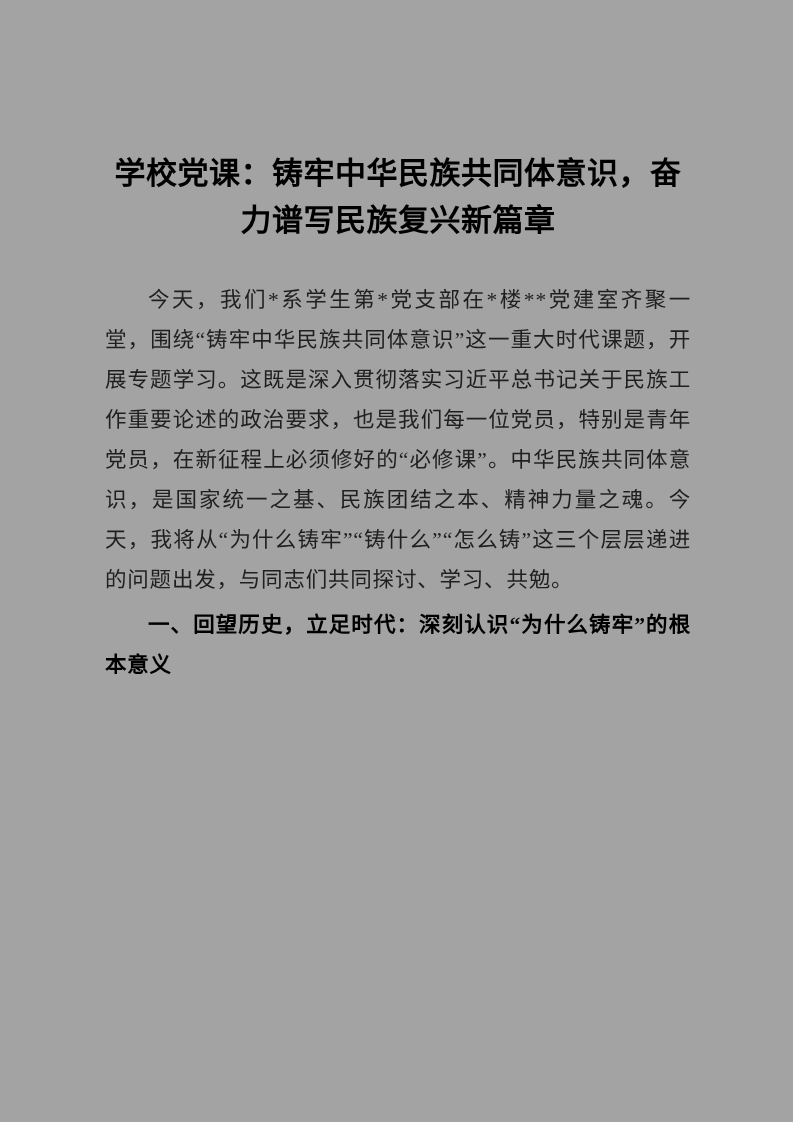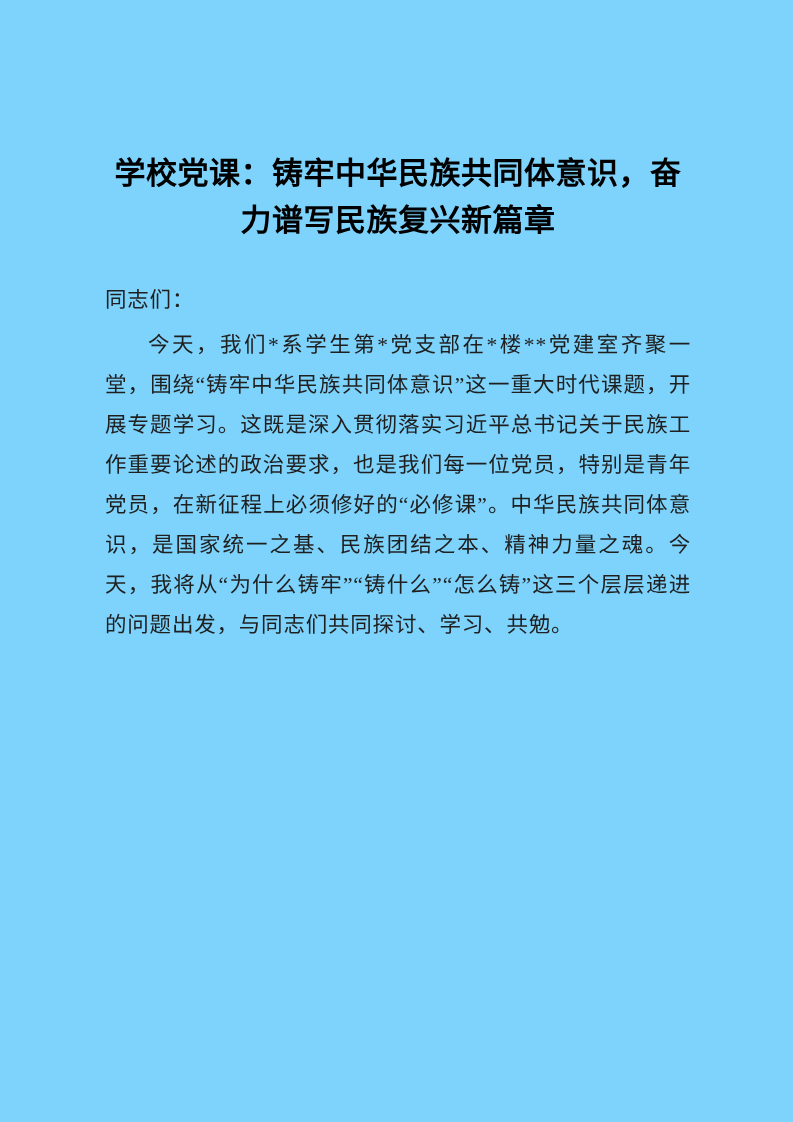--- a/index.html
+++ b/index.html
@@ -5,21 +5,21 @@
   html, body {
     margin: 0;
     padding: 0;
     background: #ffffff;
   }
   .page {
     position: relative;
     width: 793px;
     height: 1122px;
     margin: 0 auto;
-    background: #7dd3fc;
+    background: #a3a3a3;
     overflow: hidden;
     box-sizing: border-box;
     padding: 150px 102px 0 105px;
     color: #1a1a1a;
   }
   .title {
     font-family: "Liberation Sans", "DejaVu Sans", sans-serif;
     font-weight: 900;
     font-size: 31px;
     line-height: 47px;
@@ -49,19 +49,19 @@
     text-indent: 2em;
     color: #000000;
   }
 </style>
 </head>
 <body>
 
 <div class="page">
   <h1 class="title">学校党课：铸牢中华民族共同体意识，奋力谱写民族复兴新篇章</h1>
 
-  <p class="salutation">同志们：</p>
 
   <p class="body-para">今天，我们*系学生第*党支部在*楼**党建室齐聚一堂，围绕“铸牢中华民族共同体意识”这一重大时代课题，开展专题学习。这既是深入贯彻落实习近平总书记关于民族工作重要论述的政治要求，也是我们每一位党员，特别是青年党员，在新征程上必须修好的“必修课”。中华民族共同体意识，是国家统一之基、民族团结之本、精神力量之魂。今天，我将从“为什么铸牢”“铸什么”“怎么铸”这三个层层递进的问题出发，与同志们共同探讨、学习、共勉。</p>
 
+  <h2 class="section-heading">一、回望历史，立足时代：深刻认识“为什么铸牢”的根本意义</h2>
 
 
 </div>
 
 </body></html>

